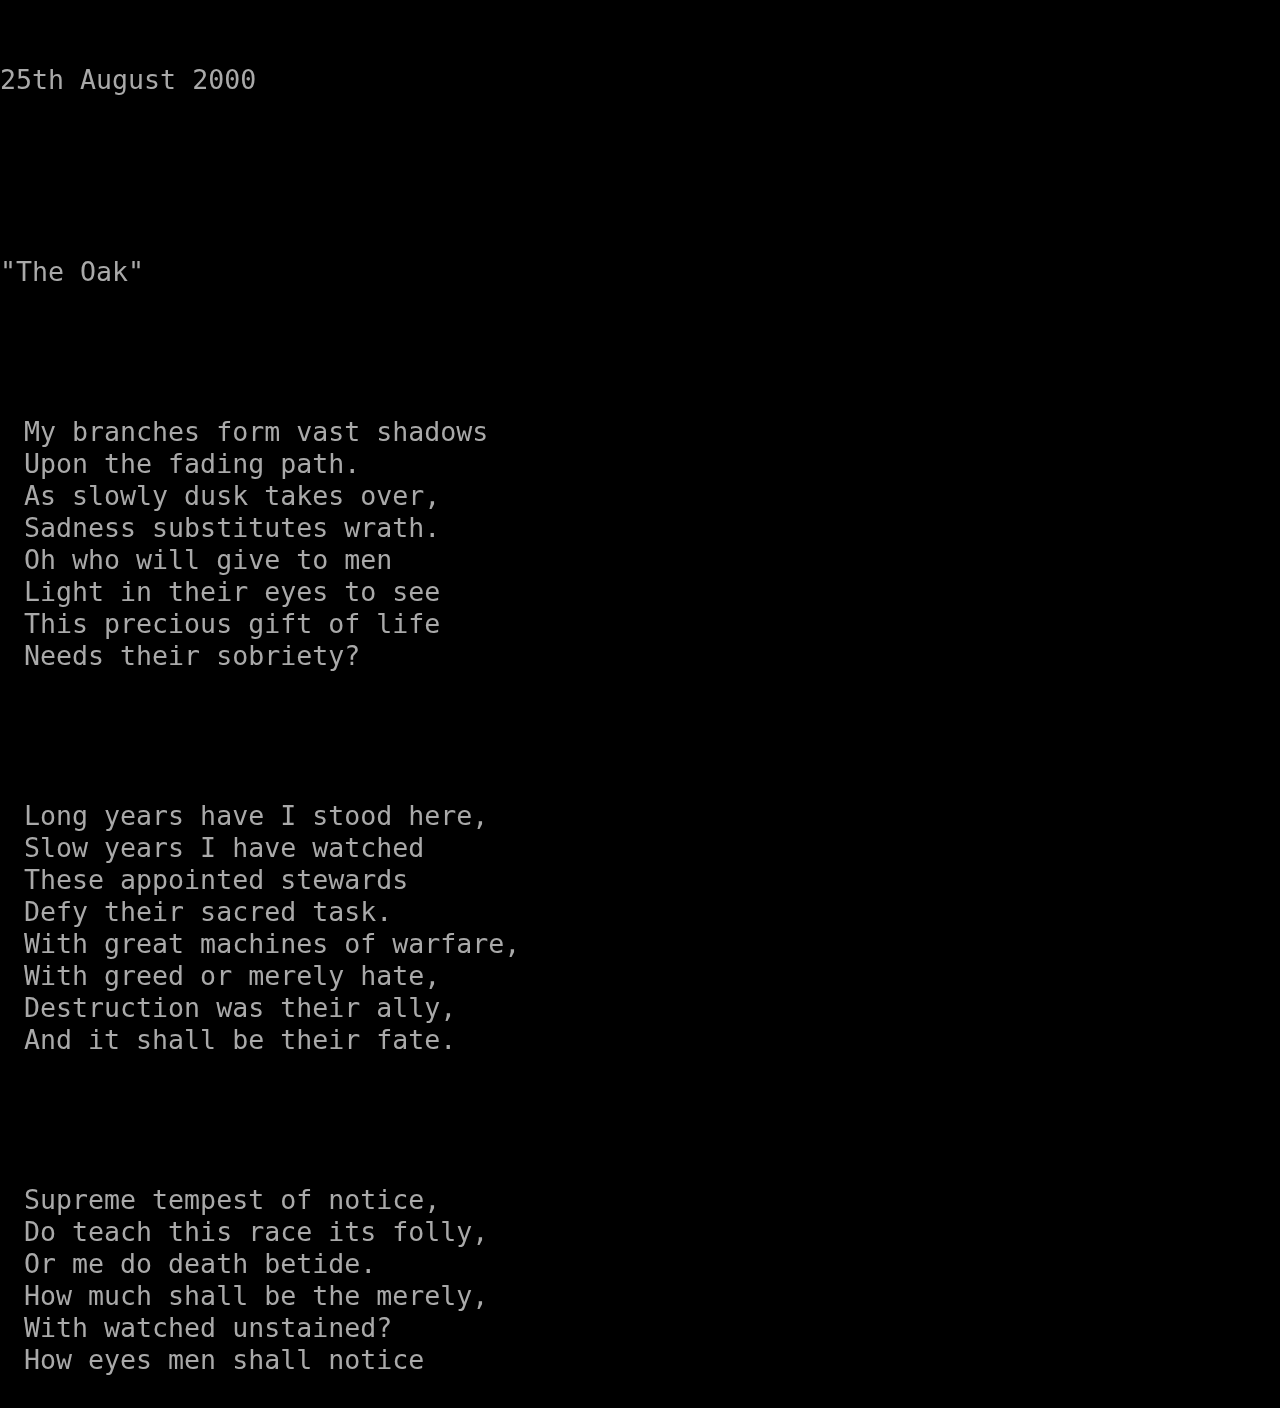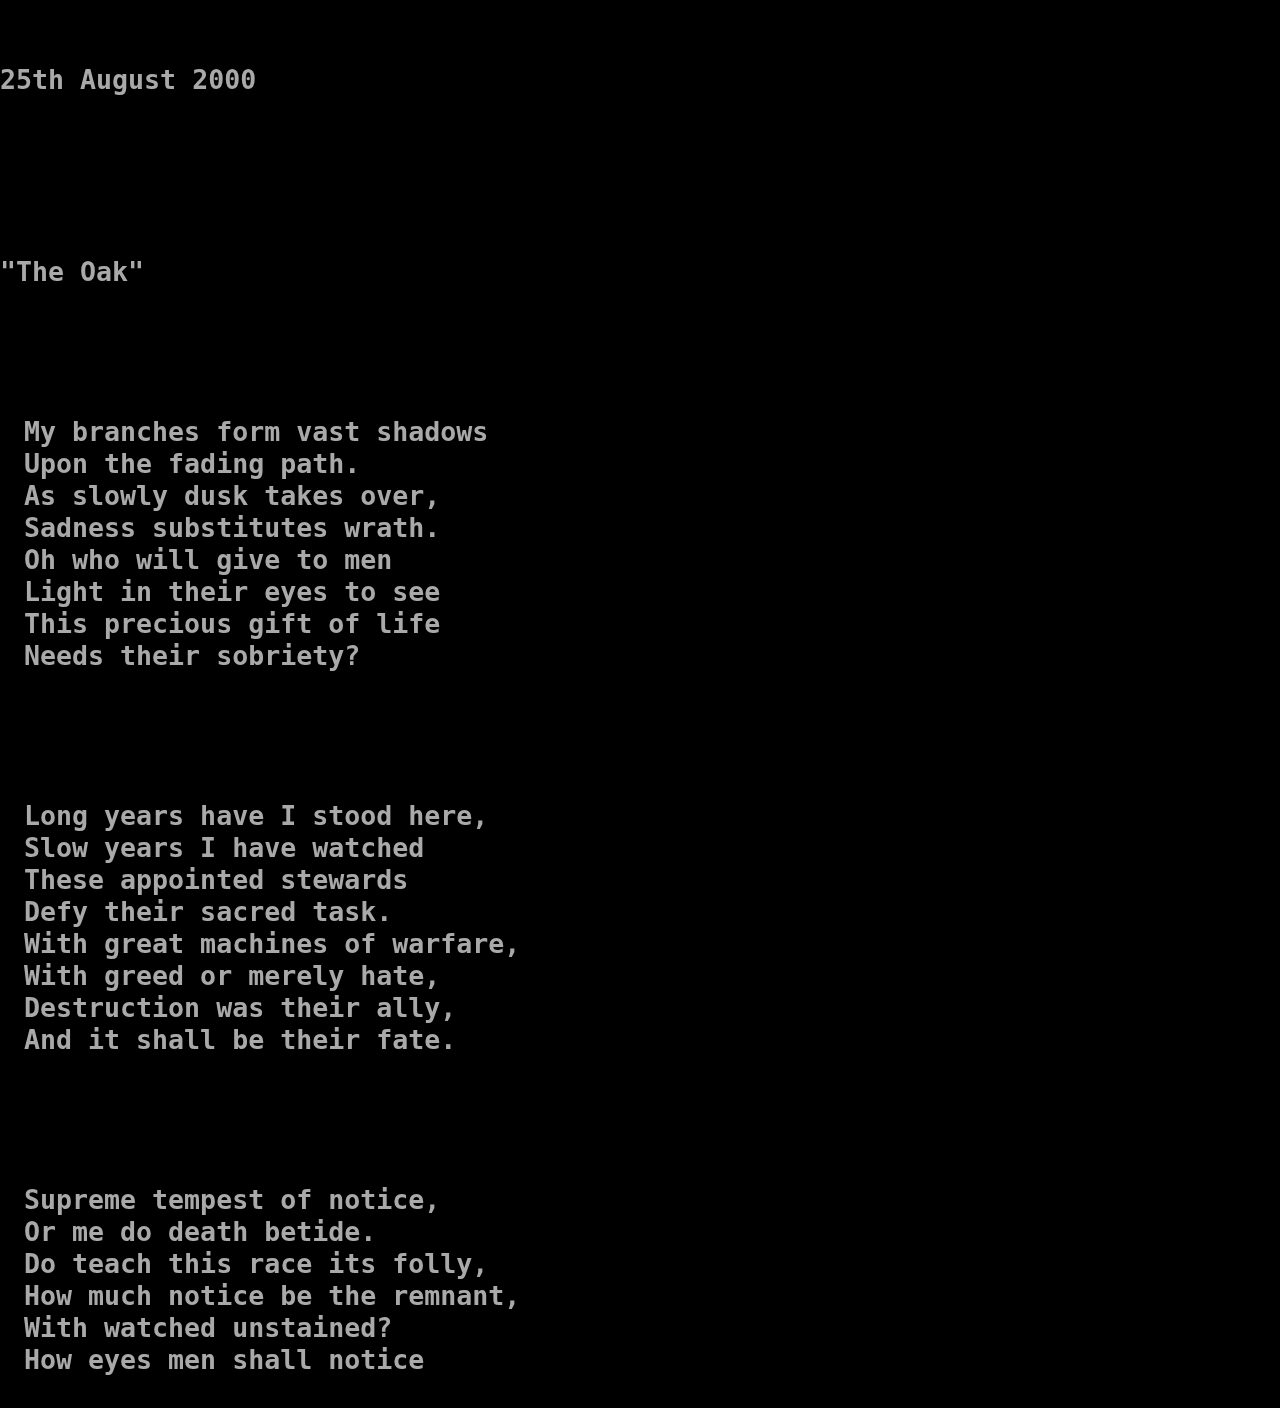--- a/index.html
+++ b/index.html
@@ -11,21 +11,21 @@
     overflow: hidden;
   }
   .screen {
     position: relative;
     width: 1056px;
     height: 1408px;
     background: #000000;
     color: #a9a9a9;
     font-family: "DejaVu Sans Mono", "Liberation Mono", monospace;
     font-size: 26.6px;
-    font-weight: bold;
+    font-weight: normal;
     line-height: 32px;
     white-space: pre;
     -webkit-font-smoothing: none;
   }
   .line {
     height: 32px;
     white-space: pre;
   }
   
   .date-line   { margin-top: 0; }      
@@ -37,18 +37,18 @@
 
 <div class="screen" style="background: rgb(0, 0, 0); color: rgb(169, 169, 169);">
   <div class="line date-line">25th August 2000</div>
 
   <div class="line title-line">"The Oak"</div>
 
   <div class="stanza"><div class="line">My branches form vast shadows</div><div class="line">Upon the fading path.</div><div class="line">As slowly dusk takes over,</div><div class="line">Sadness substitutes wrath.</div><div class="line">Oh who will give to men</div><div class="line">Light in their eyes to see</div><div class="line">This precious gift of life</div><div class="line">Needs their sobriety?</div></div>
 
   <div class="stanza"><div class="line">Long years have I stood here,</div><div class="line">Slow years I have watched</div><div class="line">These appointed stewards</div><div class="line">Defy their sacred task.</div><div class="line">With great machines of warfare,</div><div class="line">With greed or merely hate,</div><div class="line">Destruction was their ally,</div><div class="line">And it shall be their fate.</div></div>
 
-  <div class="stanza"><div class="line">Supreme tempest of notice,</div><div class="line">Or me do death betide.</div><div class="line">Do teach this race its folly,</div><div class="line">How much notice be the remnant,</div><div class="line">With watched unstained?</div><div class="line">How eyes men shall notice</div></div>
+  <div class="stanza"><div class="line">Supreme tempest of notice,</div><div class="line">Do teach this race its folly,</div><div class="line">Or me do death betide.</div><div class="line">How much shall be the merely,</div><div class="line">With watched unstained?</div><div class="line">How eyes men shall notice</div></div>
 
   
 
   
 </div>
 
 </body></html>

